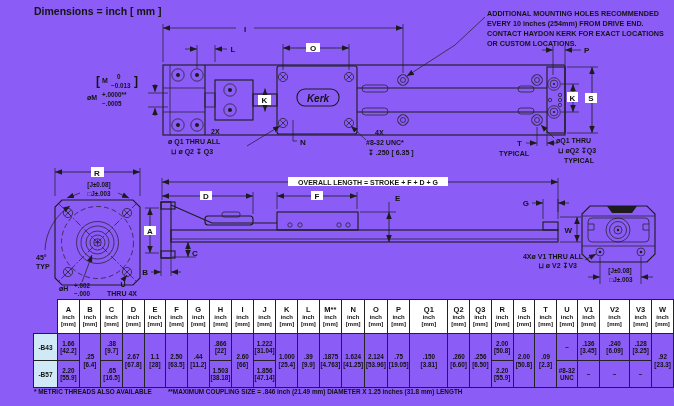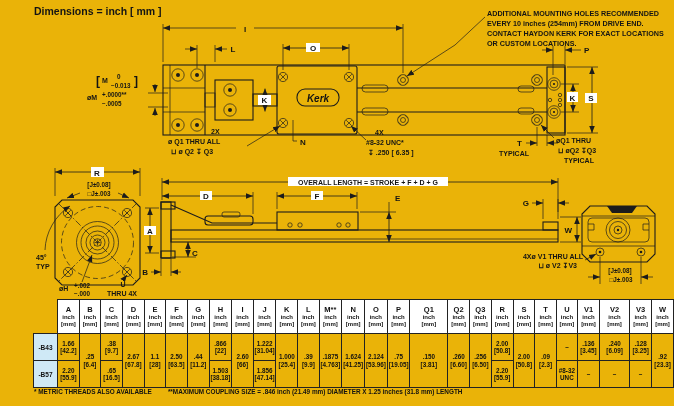--- a/index.html
+++ b/index.html
@@ -1,16 +1,16 @@
 <!DOCTYPE html>
 <html><head>
 <meta charset="utf-8">
 <style>
   html,body{margin:0;padding:0;background:#fff;}
-  .page{position:relative;width:674px;height:406px;background:#eab308;overflow:hidden;
+  .page{position:relative;width:674px;height:406px;background:#8b5cf6;overflow:hidden;
         font-family:"Liberation Sans",sans-serif;}
   svg text{fill:#141414;font-family:"Liberation Sans",sans-serif;font-weight:bold;}
   .o{fill:none;stroke:#1c1c1c;stroke-width:1.1;}
   .t{fill:none;stroke:#1c1c1c;stroke-width:.7;}
   .dim{fill:none;stroke:#1c1c1c;stroke-width:.8;marker-start:url(#ar);marker-end:url(#ar);}
   .are{marker-end:url(#ar);}
   .f{fill:#1c1c1c;stroke:none;}
   .wp{fill:#fff;stroke:none;}
   .s6{font-size:6.3px;}.s7{font-size:7px;}.s72{font-size:7.2px;}.s8{font-size:8px;}
   .s10{font-size:10px;}.s11{font-size:10.5px;}.s13{font-size:12px;}

